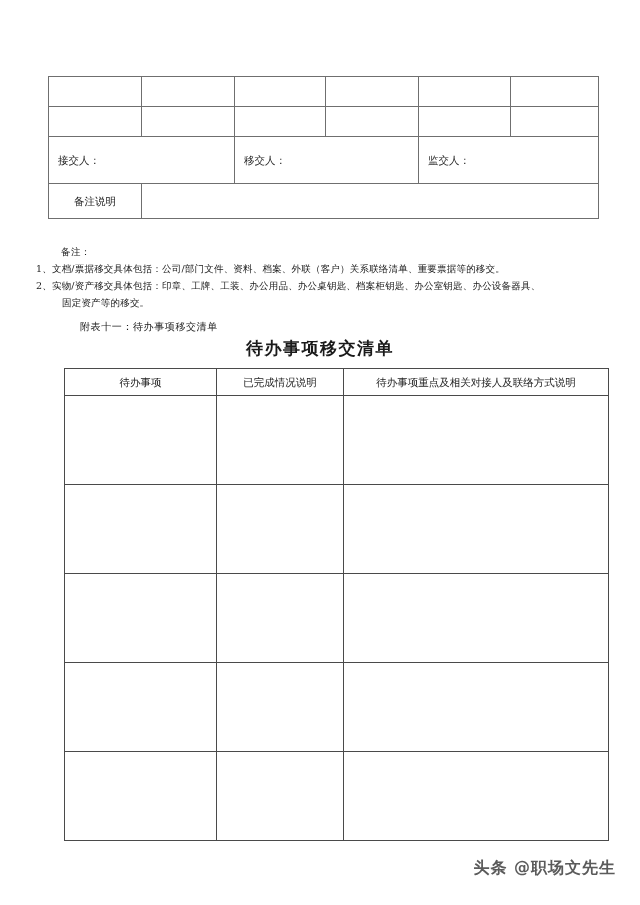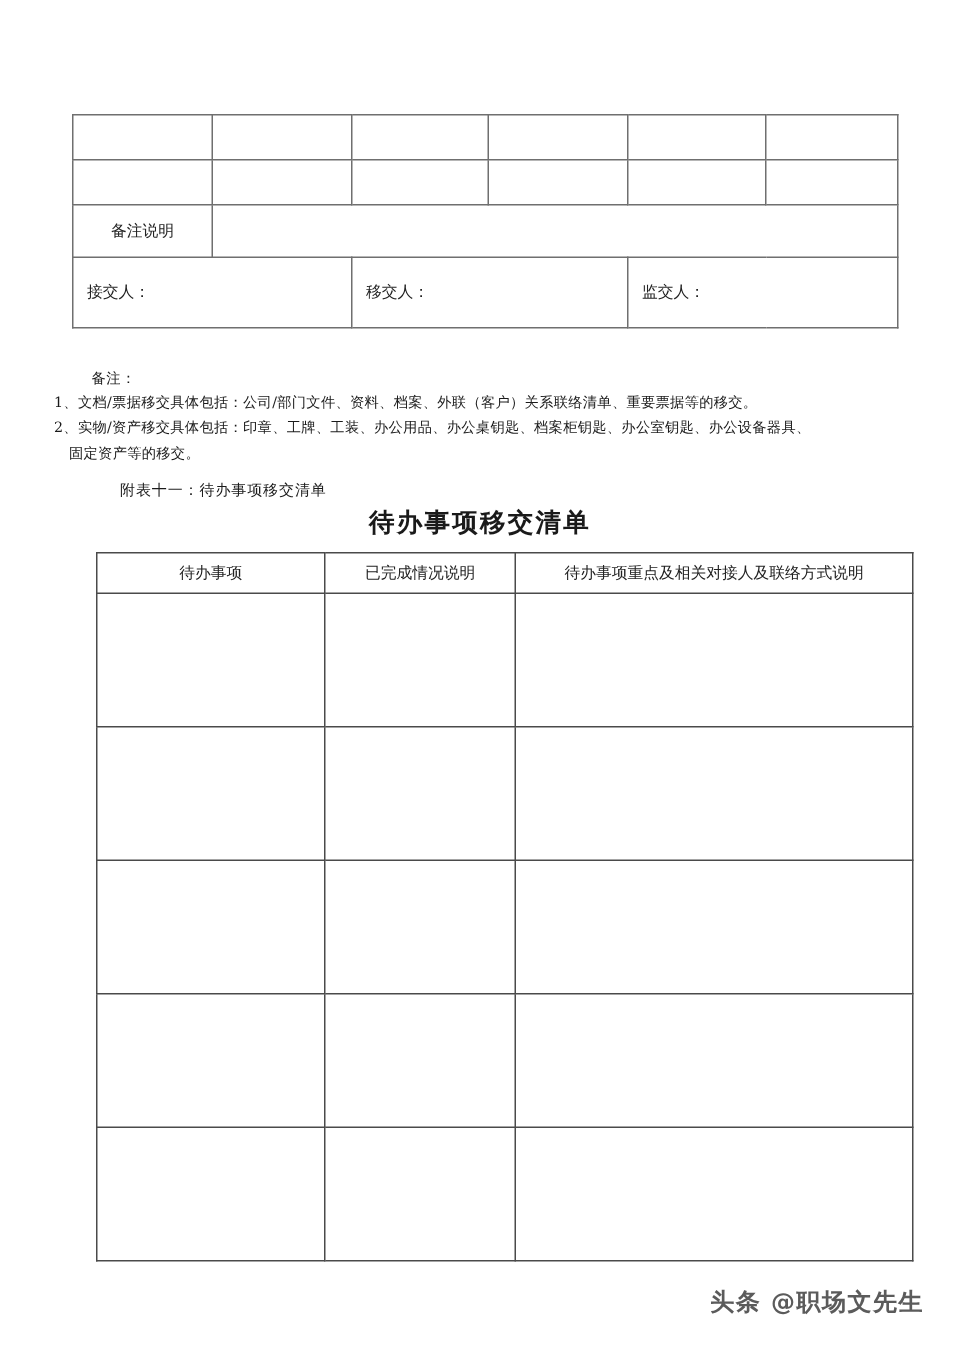--- a/index.html
+++ b/index.html
@@ -80,21 +80,21 @@
     letter-spacing: 0.4px;
   }
   .notes .note-line {
     font-size: 9.5px;
     margin: 0 0 3px 36px;
     letter-spacing: 0.2px;
     line-height: 1.45;
   }
   .notes .note-cont {
     font-size: 9.5px;
-    margin: 0 0 3px 46px;
+    margin: 0 0 3px 62px;
     letter-spacing: 0.2px;
     line-height: 1.45;
   }
 
   
   .attach-label {
     position: absolute;
     left: 80px;
     top: 320px;
     font-size: 10px;
@@ -167,27 +167,27 @@
       </tr>
       <tr>
         <td class="blank-row"></td>
         <td class="blank-row"></td>
         <td class="blank-row"></td>
         <td class="blank-row"></td>
         <td class="blank-row"></td>
         <td class="blank-row"></td>
       </tr>
       <tr>
-        <td class="remark-label">备注说明</td>
-        <td class="remark-body lft" colspan="5"></td>
-      </tr>
-      <tr>
         <td class="sign-cell" colspan="2">接交人：</td>
         <td class="sign-cell" colspan="2">移交人：</td>
         <td class="sign-cell" colspan="2">监交人：</td>
+      </tr>
+      <tr>
+        <td class="remark-label">备注说明</td>
+        <td class="remark-body lft" colspan="5"></td>
       </tr>
     </tbody>
   </table>
 
   <div class="notes">
     <div class="note-head">备注：</div>
     <div class="note-line">1、文档/票据移交具体包括：公司/部门文件、资料、档案、外联（客户）关系联络清单、重要票据等的移交。</div>
     <div class="note-line">2、实物/资产移交具体包括：印章、工牌、工装、办公用品、办公桌钥匙、档案柜钥匙、办公室钥匙、办公设备器具、</div>
     <div class="note-cont">固定资产等的移交。</div>
   </div>

